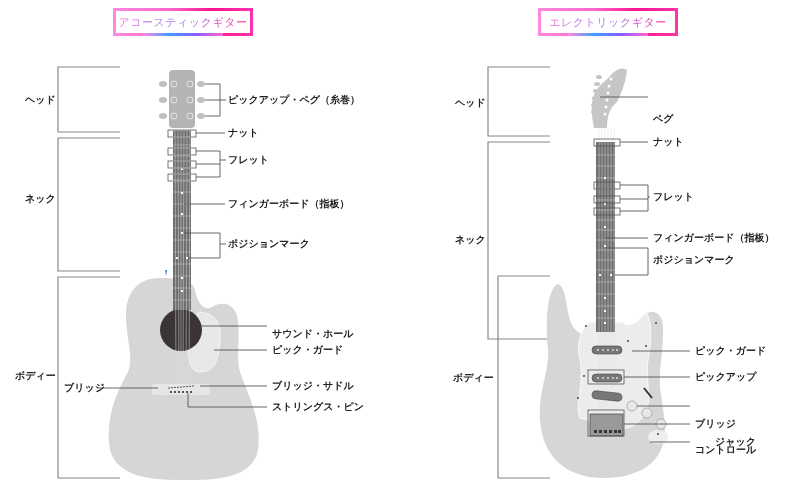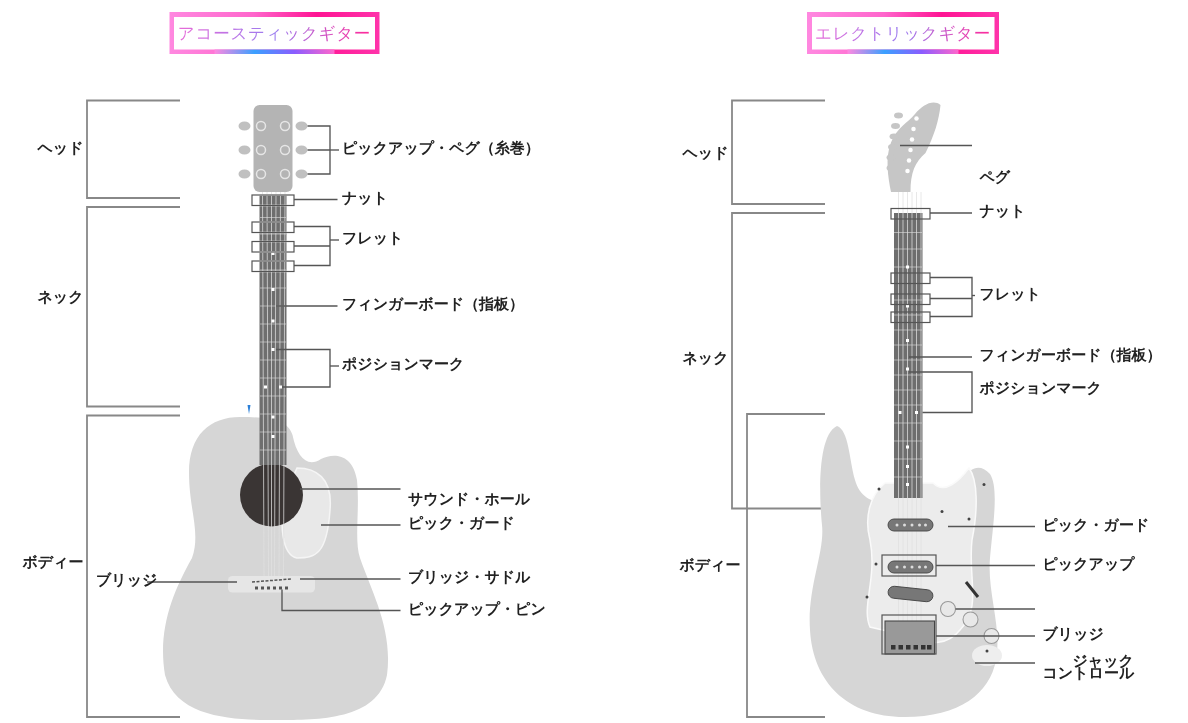--- a/index.html
+++ b/index.html
@@ -17,21 +17,21 @@
                 -webkit-background-clip: text; background-clip: text; color: transparent; }
   .lbl { position: absolute; font-size: 10px; font-weight: bold; color: #222; white-space: nowrap; line-height: 12px; }
   svg { position: absolute; left: 0; top: 0; }
 </style>
 </head>
 <body>
 
 <div class="title-box" style="left:113px;top:8px;width:140px;">
   <span class="title-text">アコースティックギター</span>
 </div>
-<div class="title-box" style="left:538px;top:8px;width:128px;">
+<div class="title-box" style="left:538px;top:8px;width:140px;">
   <span class="title-text">エレクトリックギター</span>
 </div>
 
 <svg width="792" height="482">
   <g fill="none" stroke="#888" stroke-width="1.2">
     <path d="M120 67 H58 V132 H120"></path>
     <path d="M120 138 H58 V271 H120"></path>
     <path d="M120 277 H58 V478 H120"></path>
   </g>
   <g fill="none" stroke="#888" stroke-width="1.2">
@@ -266,21 +266,21 @@
 
 <div class="lbl" style="left:228px;top:94px;">ピックアップ・ペグ（糸巻）</div>
 <div class="lbl" style="left:228px;top:127px;">ナット</div>
 <div class="lbl" style="left:228px;top:154px;">フレット</div>
 <div class="lbl" style="left:228px;top:198px;">フィンガーボード（指板）</div>
 <div class="lbl" style="left:228px;top:238px;">ポジションマーク</div>
 <div class="lbl" style="left:272px;top:328px;">サウンド・ホール</div>
 <div class="lbl" style="left:272px;top:344px;">ピック・ガード</div>
 <div class="lbl" style="left:64px;top:382px;">ブリッジ</div>
 <div class="lbl" style="left:272px;top:380px;">ブリッジ・サドル</div>
-<div class="lbl" style="left:272px;top:401px;">ピックアップ・ピン</div>
+<div class="lbl" style="left:272px;top:401px;">ストリングス・ピン</div>
 
 <div class="lbl" style="left:455px;top:97px;">ヘッド</div>
 <div class="lbl" style="left:455px;top:234px;">ネック</div>
 <div class="lbl" style="left:453px;top:372px;">ボディー</div>
 
 <div class="lbl" style="left:653px;top:91px;margin-top:22px;">ペグ</div>
 <div class="lbl" style="left:653px;top:136px;">ナット</div>
 <div class="lbl" style="left:653px;top:191px;">フレット</div>
 <div class="lbl" style="left:653px;top:232px;">フィンガーボード（指板）</div>
 <div class="lbl" style="left:653px;top:254px;">ポジションマーク</div>

